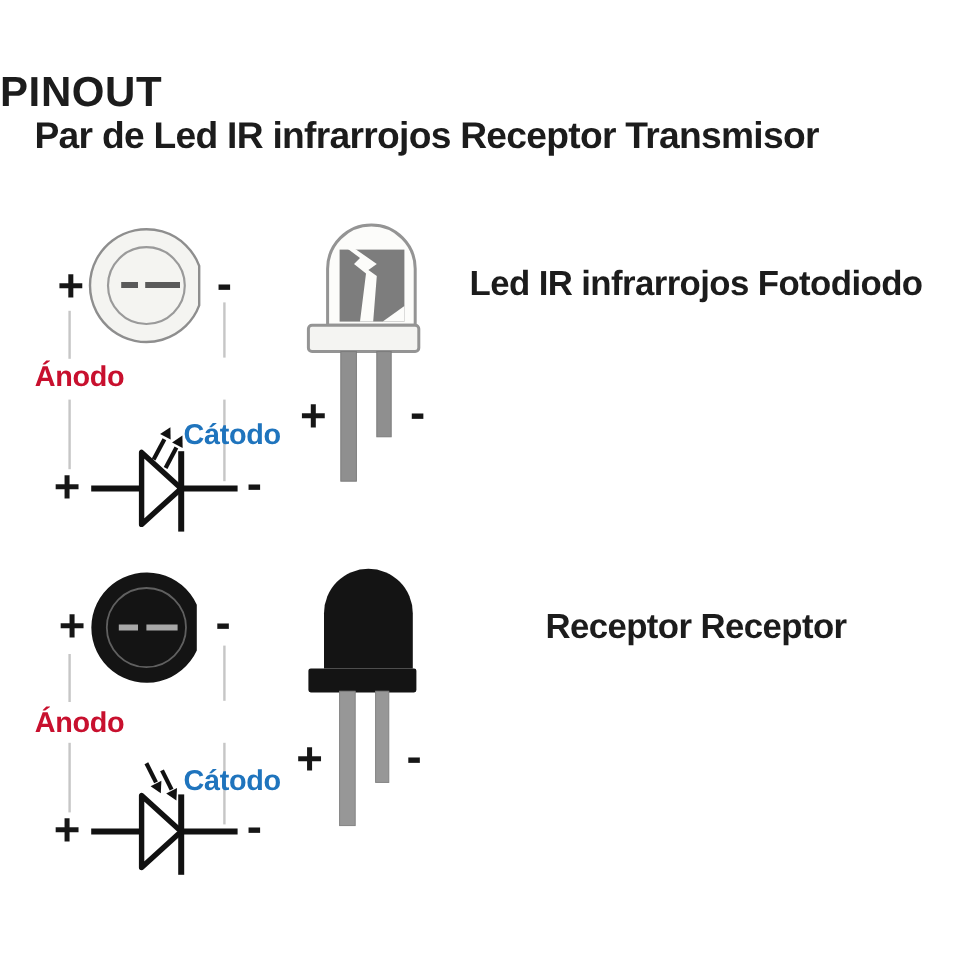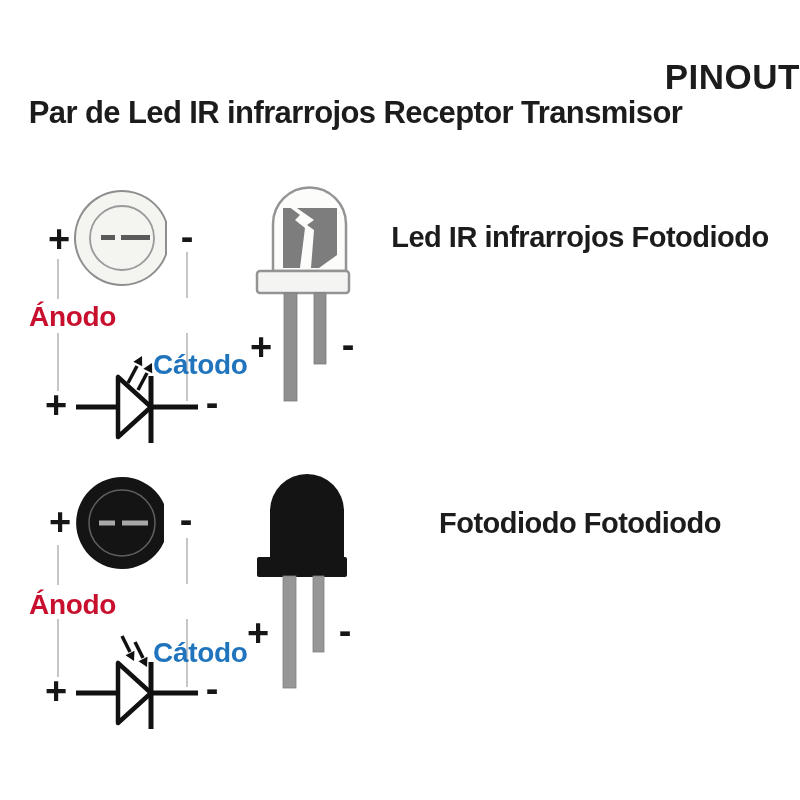--- a/index.html
+++ b/index.html
@@ -3,24 +3,24 @@
 <meta charset="utf-8">
 <style>
   :root{
     --anode:#c8102e; --cathode:#1f74bd; --ink:#1c1c1c;
     --led-light:#f4f4f1; --led-dark:#141414; --legs:#8f8f8f; --conn:#c6c6c6;
   }
   html,body{margin:0;padding:0;}
   body{width:800px;height:800px;background:#ffffff;position:relative;overflow:hidden;
        font-family:"Liberation Sans", sans-serif;color:var(--ink);}
   .abs{position:absolute;}
-  .title1{top:57px;left:0;width:800px;text-align:right;font-weight:700;font-size:35px;letter-spacing:.5px;}
+  .title1{top:57px;left:0;width:800px;text-align:left;font-weight:700;font-size:35px;letter-spacing:.5px;}
   .title2{top:95px;left:0;width:711px;text-align:center;font-weight:700;font-size:31px;letter-spacing:-.6px;}
   .sign{font-weight:700;font-size:38px;line-height:1;transform:translate(-50%,-50%);color:#161616;}
-  .pinlabel{font-weight:700;font-size:28px;letter-spacing:-.3px;line-height:1;}
+  .pinlabel{font-weight:700;font-size:24px;letter-spacing:-.3px;line-height:1;}
   .anode{color:var(--anode);}
   .cathode{color:var(--cathode);margin-top:48px;}
   .complabel{width:430px;left:365px;text-align:center;font-weight:700;font-size:29px;letter-spacing:-.5px;}
   .vline{width:2px;background:var(--conn);}
   svg text{font-family:"Liberation Sans", sans-serif;font-weight:700;fill:#161616;}
 </style>
 </head>
 <body>
 
 <div class="abs title1">PINOUT</div>
@@ -106,13 +106,13 @@
 
 <svg class="abs" style="left:250px;top:470px;" width="110" height="222" viewBox="0 0 110 222">
   <path d="M20,87 V41 A37,37 0 0 1 94,41 V87 Z" style="fill:var(--led-dark)"></path>
   <rect x="7" y="87" width="90" height="20" rx="2" style="fill:var(--led-dark)"></rect>
   <rect x="33" y="106" width="13" height="112" fill="#979797" stroke="#818181" stroke-width="0.8"></rect>
   <rect x="63" y="106" width="11" height="76" fill="#979797" stroke="#818181" stroke-width="0.8"></rect>
 </svg>
 <div class="abs sign" style="left:258px;top:633px;">+</div>
 <div class="abs sign" style="left:345px;top:631px;">-</div>
 
-<div class="abs complabel" style="top:507px;">Fotodiodo Fotodiodo</div>
+<div class="abs complabel" style="top:507px;">Receptor Receptor</div>
 
 </body></html>

